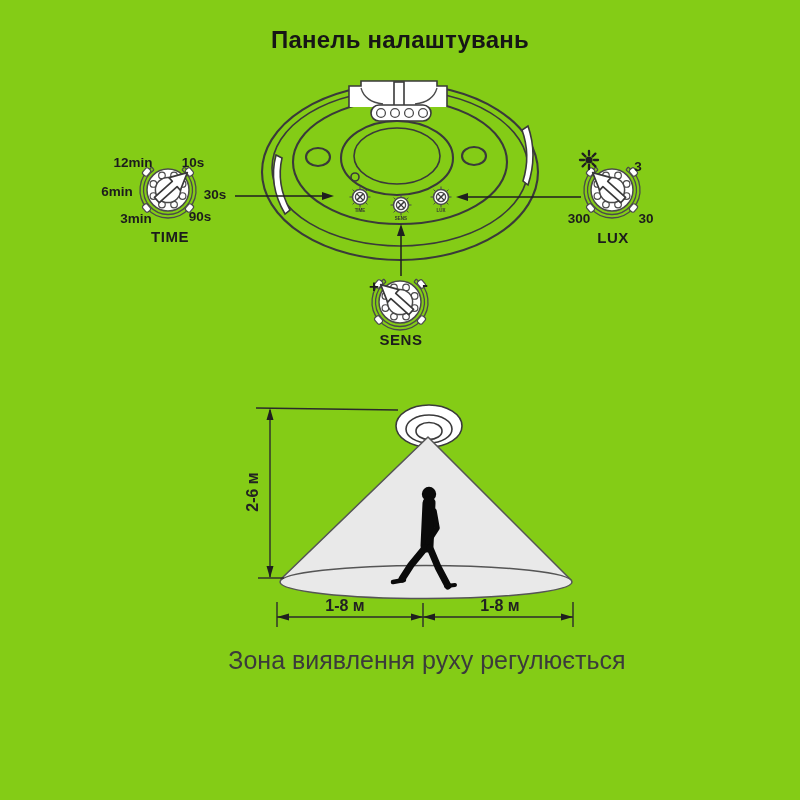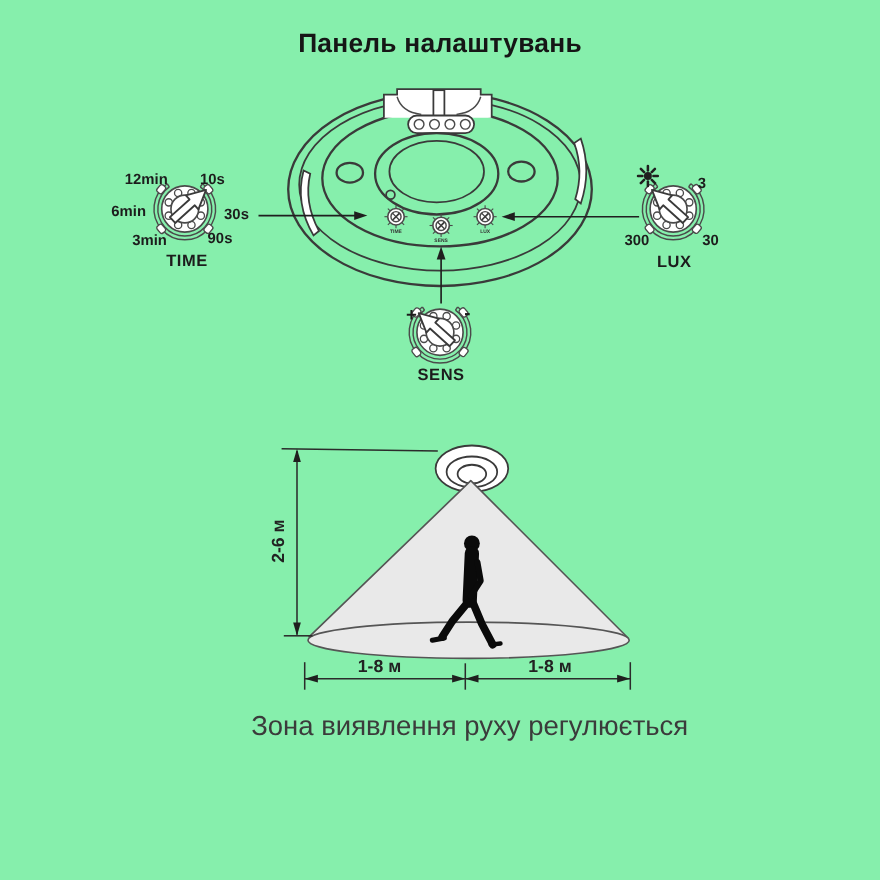--- a/index.html
+++ b/index.html
@@ -1,17 +1,17 @@
 <!DOCTYPE html>
 <html><head>
 <meta charset="utf-8">
 <style>
   html,body{margin:0;padding:0;}
   .page{
-    position:relative;width:800px;height:800px;background:#86efac;overflow:hidden;
+    position:relative;width:800px;height:800px;background:#84cc16;overflow:hidden;
     font-family:"Liberation Sans",sans-serif;
   }
   .title{
     position:absolute;top:26px;left:0;width:800px;text-align:center;
     font-size:24px;font-weight:bold;color:#161616;letter-spacing:0.2px;
   }
   .caption{
     position:absolute;top:643px;left:0;width:774px;text-align:center;
     font-size:25px;font-weight:400;color:#3b3b3b;line-height:34px;margin-left:40px;
   }

